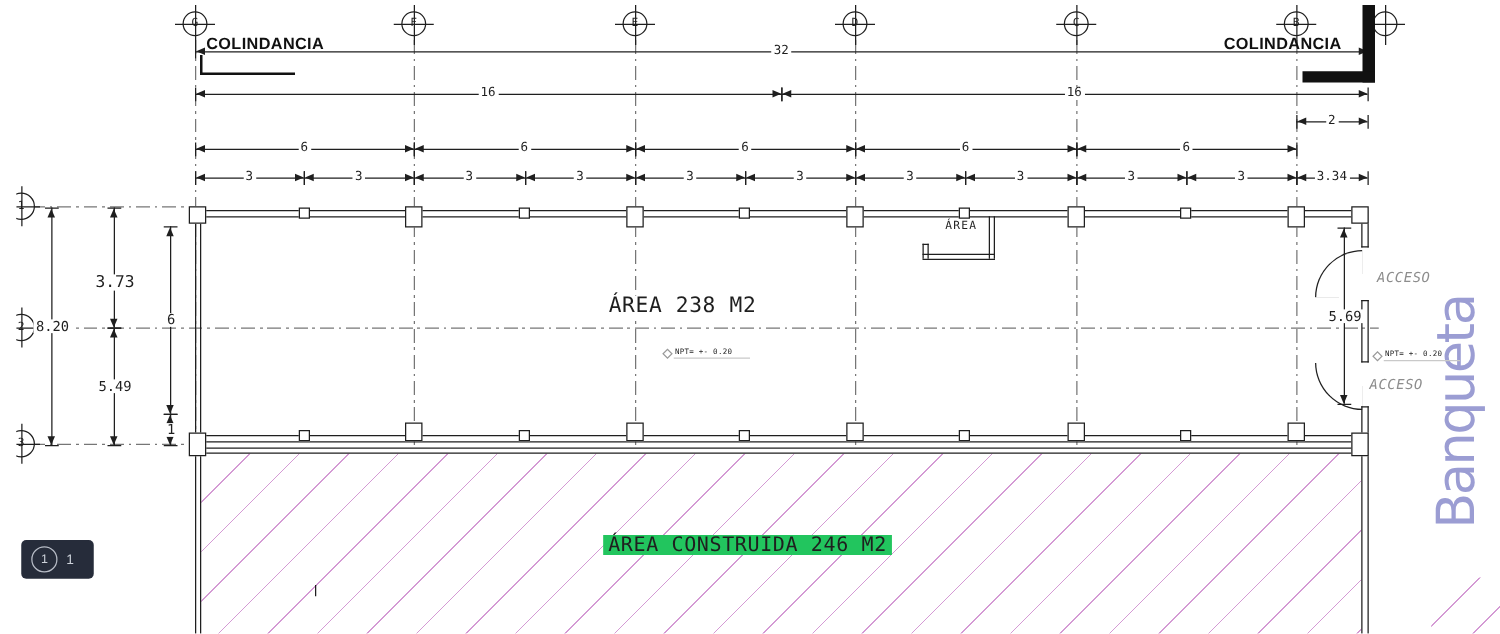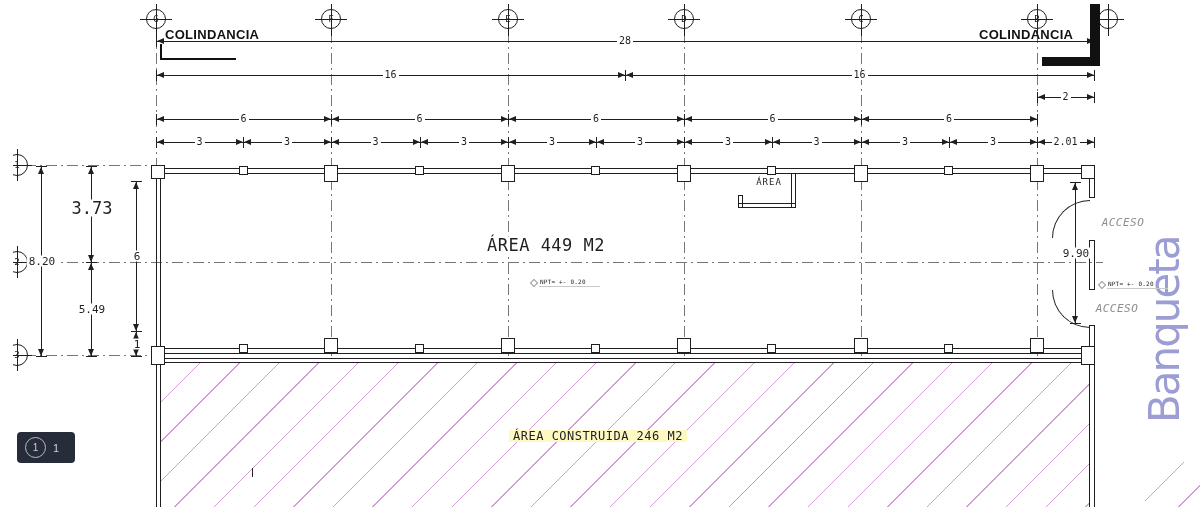--- a/index.html
+++ b/index.html
@@ -4,21 +4,21 @@
 <style>
   html,body{margin:0;padding:0;background:#fff;}
   .abs{position:absolute;}
   #canvas{position:relative;width:1200px;height:507px;background:#fff;overflow:hidden;
           font-family:"DejaVu Sans Mono",monospace;color:#1f1f1f;margin-left:13px;}
   .hatch{z-index:0;}
   .lbl{z-index:6;line-height:1;white-space:nowrap;}
   .marker{z-index:7;background:#111;}
   .colind{font-family:"Liberation Sans",sans-serif;font-weight:bold;font-size:13px;letter-spacing:.3px;color:#111;}
   .cad-big{font-size:17px;background:#fff;padding:0 3px;transform:translate(-50%,-50%);letter-spacing:.5px;}
-  .cad-mid{font-size:12px;background:#fef9c3;padding:0 4px;transform:translate(-50%,-50%);letter-spacing:.5px;}
+  .cad-mid{font-size:16px;background:#22c55e;padding:0 4px;transform:translate(-50%,-50%);letter-spacing:.5px;}
   .cad-small{font-size:9px;letter-spacing:1px;transform:translate(-50%,-50%);background:#fff;padding:0 2px;}
   .acceso{font-style:italic;font-size:11px;letter-spacing:.5px;transform:translate(-50%,-50%);}
   .npt{display:flex;align-items:flex-start;gap:2px;}
   .npt .txt{font-size:6px;border-bottom:1px solid #c9c9c9;padding:0 14px 1px 1px;letter-spacing:.2px;}
   .lvlsym{width:4px;height:4px;border:1px solid #9a9a9a;transform:rotate(45deg);margin-top:1px;}
   .banqueta{font-family:"DejaVu Sans",sans-serif;font-size:42px;letter-spacing:-2px;
             width:180px;height:50px;text-align:center;transform:rotate(-90deg);z-index:5;}
   .badge{z-index:10;width:58px;height:31px;border-radius:4px;display:flex;align-items:center;
          gap:7px;padding-left:8px;box-sizing:border-box;font-family:"Liberation Sans",sans-serif;}
   .badge .circ{width:19px;height:19px;border-radius:50%;display:flex;align-items:center;justify-content:center;
@@ -43,21 +43,21 @@
   <div class="abs hatch" id="hatch-main" style="left: 148px; top: 363px; width: 928px; height: 144px; background-image: repeating-linear-gradient(135deg, transparent 0px, transparent 27px, rgb(212, 154, 212) 27px, rgb(212, 154, 212) 28px);"></div>
   <div class="abs hatch" id="hatch-corner" style="left: 1132px; top: 462px; width: 68px; height: 45px; background-image: repeating-linear-gradient(135deg, transparent 0px, transparent 27px, rgb(212, 154, 212) 27px, rgb(212, 154, 212) 28px);"></div>
 
   <div class="abs lbl colind" style="left:152px;top:28px;">COLINDANCIA</div>
   <div class="abs lbl colind" style="left:966px;top:28px;">COLINDANCIA</div>
   <div class="abs marker" id="mk-lv" style="left: 147px; top: 44px; width: 2px; height: 16px;"></div>
   <div class="abs marker" id="mk-lh" style="left: 147px; top: 58px; width: 76px; height: 2px;"></div>
   <div class="abs marker" id="mk-rv" style="left: 1077px; top: 4px; width: 10px; height: 62px;"></div>
   <div class="abs marker" id="mk-rh" style="left: 1029px; top: 57px; width: 58px; height: 9px;"></div>
 
-  <div class="abs lbl cad-big" style="left:533px;top:245px;">ÁREA 449 M2</div>
+  <div class="abs lbl cad-big" style="left:533px;top:245px;">ÁREA 238 M2</div>
   <div class="abs lbl cad-mid" style="left:585px;top:436px;">ÁREA CONSTRUIDA 246 M2</div>
   <div class="abs lbl cad-small" style="left:756px;top:182px;">ÁREA</div>
   <div class="abs lbl acceso" id="acceso-up" style="left: 1110px; top: 222px; color: rgb(141, 141, 141);">ACCESO</div>
   <div class="abs lbl acceso" id="acceso-dn" style="left: 1104px; top: 308px; color: rgb(141, 141, 141);">ACCESO</div>
 
   <div class="abs lbl npt" style="left:518px;top:279px;">
     <span class="lvlsym"></span>
     <span class="txt">NPT= +- 0.20</span>
   </div>
   <div class="abs lbl npt" style="left:1086px;top:281px;">
@@ -131,21 +131,21 @@
     <div class="abs col" style="left: 578px; top: 344px; width: 9px; height: 9px;"></div>
     <div class="abs col" style="left: 754px; top: 344px; width: 9px; height: 9px;"></div>
     <div class="abs col" style="left: 931px; top: 344px; width: 9px; height: 9px;"></div>
     <div class="abs" style="left: 1039px; top: 200px; width: 37px; height: 37px; border-top: 1px solid rgb(31, 31, 31); border-left: 1px solid rgb(31, 31, 31); border-top-left-radius: 100%;"></div>
     <div class="abs" style="left: 1039px; top: 290px; width: 37px; height: 37px; border-bottom: 1px solid rgb(31, 31, 31); border-left: 1px solid rgb(31, 31, 31); border-bottom-left-radius: 100%;"></div>
     <div class="abs dimline" style="left: 143px; top: 41px; width: 938px; height: 1px;"></div>
     <div class="abs dimline" style="left: 143px; top: 36px; width: 1px; height: 11px;"></div>
     <div class="abs dimline" style="left: 1081px; top: 36px; width: 1px; height: 11px;"></div>
     <div class="abs arrow" style="top: 38px; border-top: 3px solid transparent; border-bottom: 3px solid transparent; left: 144px; border-right: 7px solid rgb(31, 31, 31);"></div>
     <div class="abs arrow" style="top: 38px; border-top: 3px solid transparent; border-bottom: 3px solid transparent; left: 1074px; border-left: 7px solid rgb(31, 31, 31);"></div>
-    <div class="abs dimlabel" style="left: 612px; top: 41px;">28</div>
+    <div class="abs dimlabel" style="left: 612px; top: 41px;">32</div>
     <div class="abs dimline" style="left: 143px; top: 75px; width: 469px; height: 1px;"></div>
     <div class="abs dimline" style="left: 143px; top: 70px; width: 1px; height: 11px;"></div>
     <div class="abs dimline" style="left: 612px; top: 70px; width: 1px; height: 11px;"></div>
     <div class="abs arrow" style="top: 72px; border-top: 3px solid transparent; border-bottom: 3px solid transparent; left: 144px; border-right: 7px solid rgb(31, 31, 31);"></div>
     <div class="abs arrow" style="top: 72px; border-top: 3px solid transparent; border-bottom: 3px solid transparent; left: 605px; border-left: 7px solid rgb(31, 31, 31);"></div>
     <div class="abs dimlabel" style="left: 377.5px; top: 75px;">16</div>
     <div class="abs dimline" style="left: 612px; top: 75px; width: 469px; height: 1px;"></div>
     <div class="abs dimline" style="left: 612px; top: 70px; width: 1px; height: 11px;"></div>
     <div class="abs dimline" style="left: 1081px; top: 70px; width: 1px; height: 11px;"></div>
     <div class="abs arrow" style="top: 72px; border-top: 3px solid transparent; border-bottom: 3px solid transparent; left: 613px; border-right: 7px solid rgb(31, 31, 31);"></div>
@@ -245,33 +245,33 @@
     <div class="abs dimline" style="left: 936px; top: 137px; width: 1px; height: 11px;"></div>
     <div class="abs dimline" style="left: 1024px; top: 137px; width: 1px; height: 11px;"></div>
     <div class="abs arrow" style="top: 139px; border-top: 3px solid transparent; border-bottom: 3px solid transparent; left: 937px; border-right: 7px solid rgb(31, 31, 31);"></div>
     <div class="abs arrow" style="top: 139px; border-top: 3px solid transparent; border-bottom: 3px solid transparent; left: 1017px; border-left: 7px solid rgb(31, 31, 31);"></div>
     <div class="abs dimlabel" style="left: 980px; top: 142px;">3</div>
     <div class="abs dimline" style="left: 1024px; top: 142px; width: 57px; height: 1px;"></div>
     <div class="abs dimline" style="left: 1024px; top: 137px; width: 1px; height: 11px;"></div>
     <div class="abs dimline" style="left: 1081px; top: 137px; width: 1px; height: 11px;"></div>
     <div class="abs arrow" style="top: 139px; border-top: 3px solid transparent; border-bottom: 3px solid transparent; left: 1025px; border-right: 7px solid rgb(31, 31, 31);"></div>
     <div class="abs arrow" style="top: 139px; border-top: 3px solid transparent; border-bottom: 3px solid transparent; left: 1074px; border-left: 7px solid rgb(31, 31, 31);"></div>
-    <div class="abs dimlabel" style="left: 1052.5px; top: 142px;">2.01</div>
+    <div class="abs dimlabel" style="left: 1052.5px; top: 142px;">3.34</div>
     <div class="abs dimline" style="left: 28px; top: 166px; width: 1px; height: 190px;"></div>
     <div class="abs dimline" style="left: 23px; top: 166px; width: 11px; height: 1px;"></div>
     <div class="abs dimline" style="left: 23px; top: 356px; width: 11px; height: 1px;"></div>
     <div class="abs arrow" style="left: 25px; border-left: 3px solid transparent; border-right: 3px solid transparent; top: 167px; border-bottom: 7px solid rgb(31, 31, 31);"></div>
     <div class="abs arrow" style="left: 25px; border-left: 3px solid transparent; border-right: 3px solid transparent; top: 349px; border-top: 7px solid rgb(31, 31, 31);"></div>
     <div class="abs dimlabel" style="left: 29px; top: 261px; font-size: 11px;">8.20</div>
     <div class="abs dimline" style="left: 78px; top: 166px; width: 1px; height: 96px;"></div>
     <div class="abs dimline" style="left: 73px; top: 166px; width: 11px; height: 1px;"></div>
     <div class="abs dimline" style="left: 73px; top: 262px; width: 11px; height: 1px;"></div>
     <div class="abs arrow" style="left: 75px; border-left: 3px solid transparent; border-right: 3px solid transparent; top: 167px; border-bottom: 7px solid rgb(31, 31, 31);"></div>
     <div class="abs arrow" style="left: 75px; border-left: 3px solid transparent; border-right: 3px solid transparent; top: 255px; border-top: 7px solid rgb(31, 31, 31);"></div>
-    <div class="abs dimlabel" style="left: 79px; top: 208px; font-size: 17px;">3.73</div>
+    <div class="abs dimlabel" style="left: 79px; top: 226px; font-size: 13px;">3.73</div>
     <div class="abs dimline" style="left: 78px; top: 262px; width: 1px; height: 94px;"></div>
     <div class="abs dimline" style="left: 73px; top: 262px; width: 11px; height: 1px;"></div>
     <div class="abs dimline" style="left: 73px; top: 356px; width: 11px; height: 1px;"></div>
     <div class="abs arrow" style="left: 75px; border-left: 3px solid transparent; border-right: 3px solid transparent; top: 263px; border-bottom: 7px solid rgb(31, 31, 31);"></div>
     <div class="abs arrow" style="left: 75px; border-left: 3px solid transparent; border-right: 3px solid transparent; top: 349px; border-top: 7px solid rgb(31, 31, 31);"></div>
     <div class="abs dimlabel" style="left: 79px; top: 309px; font-size: 11px;">5.49</div>
     <div class="abs dimline" style="left: 123px; top: 181px; width: 1px; height: 150px;"></div>
     <div class="abs dimline" style="left: 118px; top: 181px; width: 11px; height: 1px;"></div>
     <div class="abs dimline" style="left: 118px; top: 331px; width: 11px; height: 1px;"></div>
     <div class="abs arrow" style="left: 120px; border-left: 3px solid transparent; border-right: 3px solid transparent; top: 182px; border-bottom: 7px solid rgb(31, 31, 31);"></div>
@@ -281,21 +281,21 @@
     <div class="abs dimline" style="left: 118px; top: 331px; width: 11px; height: 1px;"></div>
     <div class="abs dimline" style="left: 118px; top: 356px; width: 11px; height: 1px;"></div>
     <div class="abs arrow" style="left: 120px; border-left: 3px solid transparent; border-right: 3px solid transparent; top: 332px; border-bottom: 7px solid rgb(31, 31, 31);"></div>
     <div class="abs arrow" style="left: 120px; border-left: 3px solid transparent; border-right: 3px solid transparent; top: 349px; border-top: 7px solid rgb(31, 31, 31);"></div>
     <div class="abs dimlabel" style="left: 124px; top: 343.5px; font-size: 11px;">1</div>
     <div class="abs dimline" style="left: 1062px; top: 182px; width: 1px; height: 141px;"></div>
     <div class="abs dimline" style="left: 1057px; top: 182px; width: 11px; height: 1px;"></div>
     <div class="abs dimline" style="left: 1057px; top: 323px; width: 11px; height: 1px;"></div>
     <div class="abs arrow" style="left: 1059px; border-left: 3px solid transparent; border-right: 3px solid transparent; top: 183px; border-bottom: 7px solid rgb(31, 31, 31);"></div>
     <div class="abs arrow" style="left: 1059px; border-left: 3px solid transparent; border-right: 3px solid transparent; top: 316px; border-top: 7px solid rgb(31, 31, 31);"></div>
-    <div class="abs dimlabel" style="left: 1063px; top: 252.5px; font-size: 11px;">9.90</div>
+    <div class="abs dimlabel" style="left: 1063px; top: 252.5px; font-size: 11px;">5.69</div>
     <div class="abs dimline" style="left: 143px; top: 4px; width: 1px; height: 32px;"></div>
     <div class="abs dimline" style="left: 127px; top: 19px; width: 32px; height: 1px;"></div>
     <div class="abs bubble" style="left: 133px; top: 9px; width: 20px; height: 20px;">G</div>
     <div class="abs dimline" style="left: 318px; top: 4px; width: 1px; height: 32px;"></div>
     <div class="abs dimline" style="left: 302px; top: 19px; width: 32px; height: 1px;"></div>
     <div class="abs bubble" style="left: 308px; top: 9px; width: 20px; height: 20px;">F</div>
     <div class="abs dimline" style="left: 495px; top: 4px; width: 1px; height: 32px;"></div>
     <div class="abs dimline" style="left: 479px; top: 19px; width: 32px; height: 1px;"></div>
     <div class="abs bubble" style="left: 485px; top: 9px; width: 20px; height: 20px;">E</div>
     <div class="abs dimline" style="left: 671px; top: 4px; width: 1px; height: 32px;"></div>

